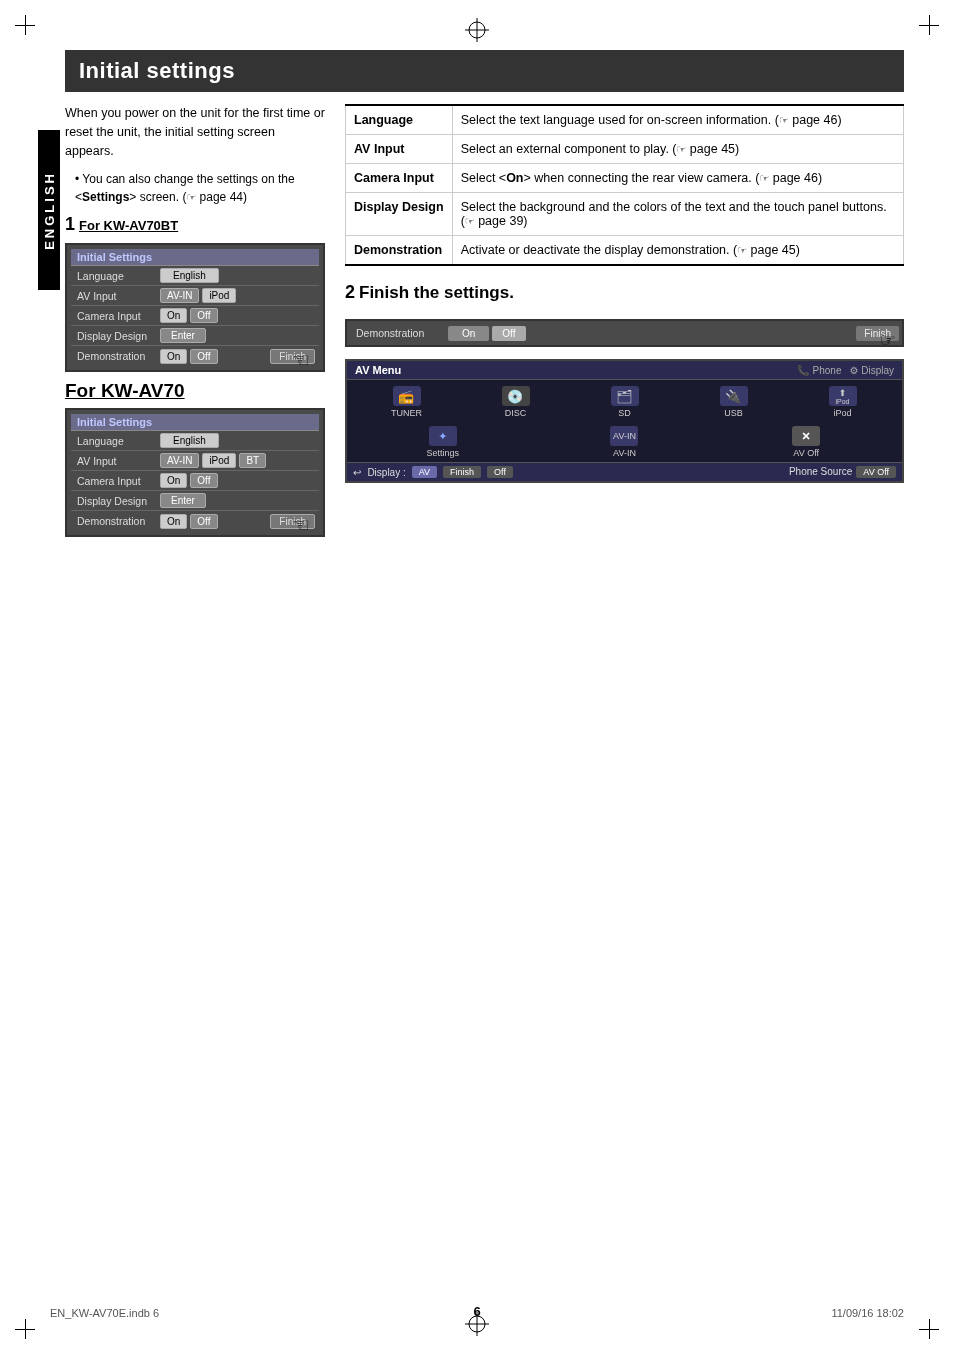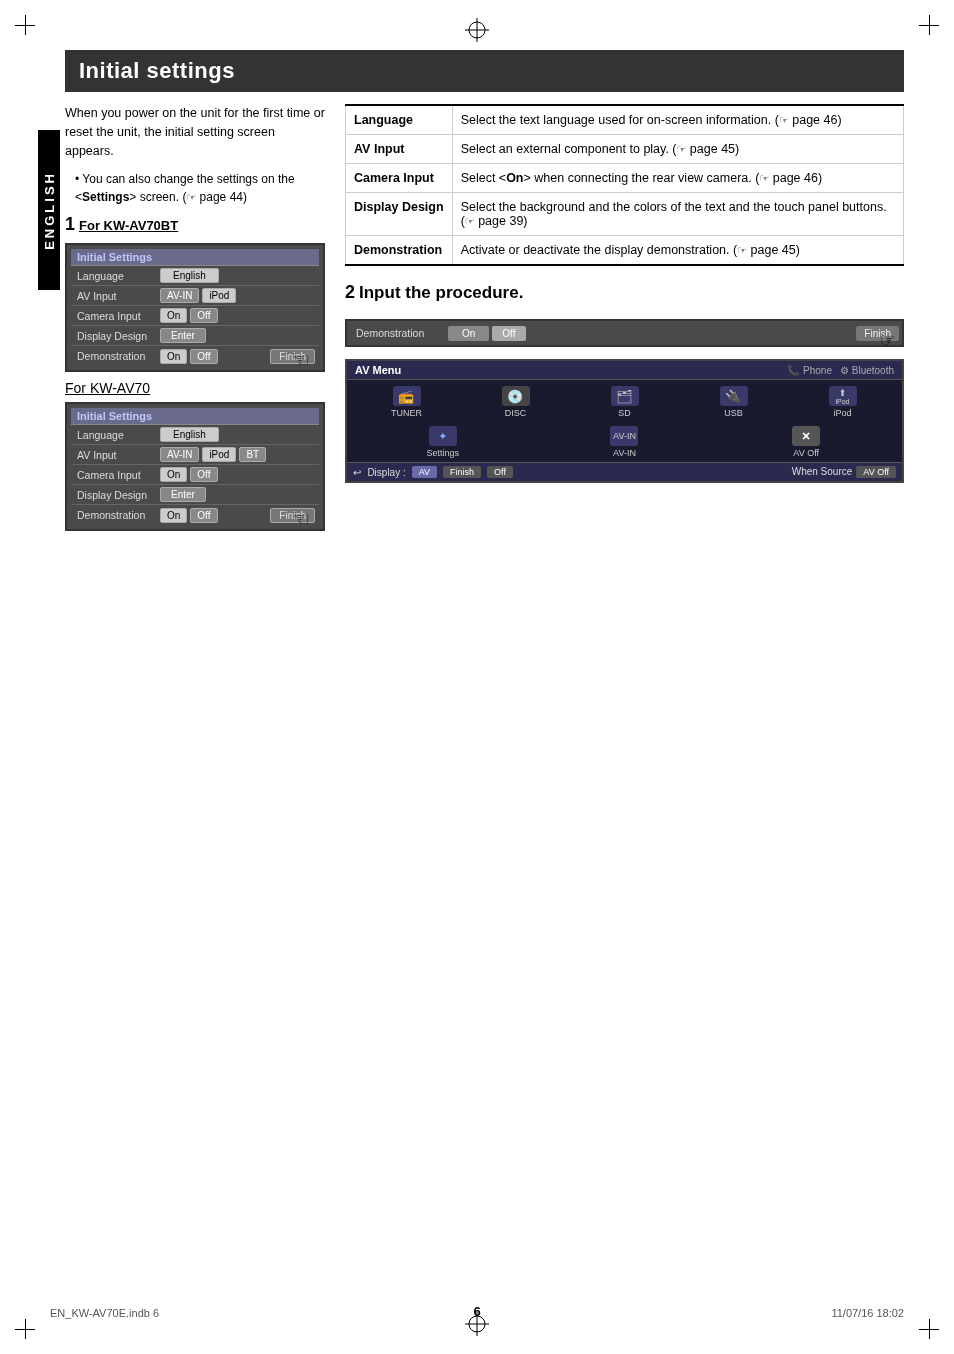--- a/index.html
+++ b/index.html
@@ -505,21 +505,21 @@
                 <span class="dev-btn selected">On</span>
                 <span class="dev-btn">Off</span>
                 <span class="dev-btn finish-btn">Finish</span>
               </div>
             </div>
           </div>
           <div class="hand-overlay">☞</div>
         </div>
 
         <div style="margin-top:8px;">
-          <div class="section-label" style="text-decoration:underline;font-weight:normal;font-size:14px;margin-bottom:6px;">For KW-AV70</div>
+          <div class="section-label" style="text-decoration:underline;font-weight:bold;font-size:19px;margin-bottom:6px;">For KW-AV70</div>
           <div class="screen-relative">
             <div class="device-screen">
               <div class="screen-title">Initial Settings</div>
               <div class="device-row">
                 <span class="device-label">Language</span>
                 <div class="device-buttons">
                   <span class="dev-btn english-btn">English</span>
                 </div>
               </div>
               <div class="device-row">
@@ -581,41 +581,41 @@
           <tr>
             <td><strong>Demonstration</strong></td>
             <td>Activate or deactivate the display demonstration. (<span class="page-ref">☞</span> page 45)</td>
           </tr>
         </tbody>
       </table>
 
       <div class="step2-section">
         <div style="display:flex;align-items:baseline;margin-bottom:8px;">
           <span class="step-num">2</span>
-          <span class="step2-title">Input the procedure.</span>
+          <span class="step2-title">Finish the settings.</span>
         </div>
 
         <div class="screen-relative">
           <div class="demo-screen">
             <div class="demo-row">
               <span class="demo-label">Demonstration</span>
               <span class="demo-on-btn">On</span>
               <span class="demo-off-btn">Off</span>
               <span class="demo-finish-btn">Finish</span>
             </div>
           </div>
           <div style="position:absolute;bottom:-4px;right:8px;font-size:18px;">☞</div>
         </div>
 
         <div class="av-screen" style="margin-top:12px;">
           <div class="av-header">
             <span class="av-header-title">AV Menu</span>
             <div class="av-header-right">
               <span>📞 Phone</span>
-              <span>⚙ Bluetooth</span>
+              <span>⚙ Display</span>
             </div>
           </div>
           <div class="av-icons-grid">
             <div class="av-icon-item">
               <div class="av-icon-shape">📻</div>
               <span>TUNER</span>
             </div>
             <div class="av-icon-item">
               <div class="av-icon-shape disc">💿</div>
               <span>DISC</span>
@@ -650,29 +650,29 @@
               <span>AV Off</span>
             </div>
           </div>
           <div class="av-bottom-row">
             <span>↩</span>
             <span>Display :</span>
             <span class="av-bottom-btn active">AV</span>
             <span class="av-bottom-btn">Finish</span>
             <span class="av-bottom-btn">Off</span>
             <div class="av-rear">
-              <span>When Source</span>
+              <span>Phone Source</span>
               <span class="av-bottom-btn">AV Off</span>
             </div>
           </div>
         </div>
 
       </div>
     </div>
   </div>
 </div>
 
 <div class="page-number">6</div>
 
 <div class="page-footer">
   <span>EN_KW-AV70E.indb   6</span>
-  <span>11/07/16   18:02</span>
+  <span>11/09/16   18:02</span>
 </div>
 
 </body></html>

